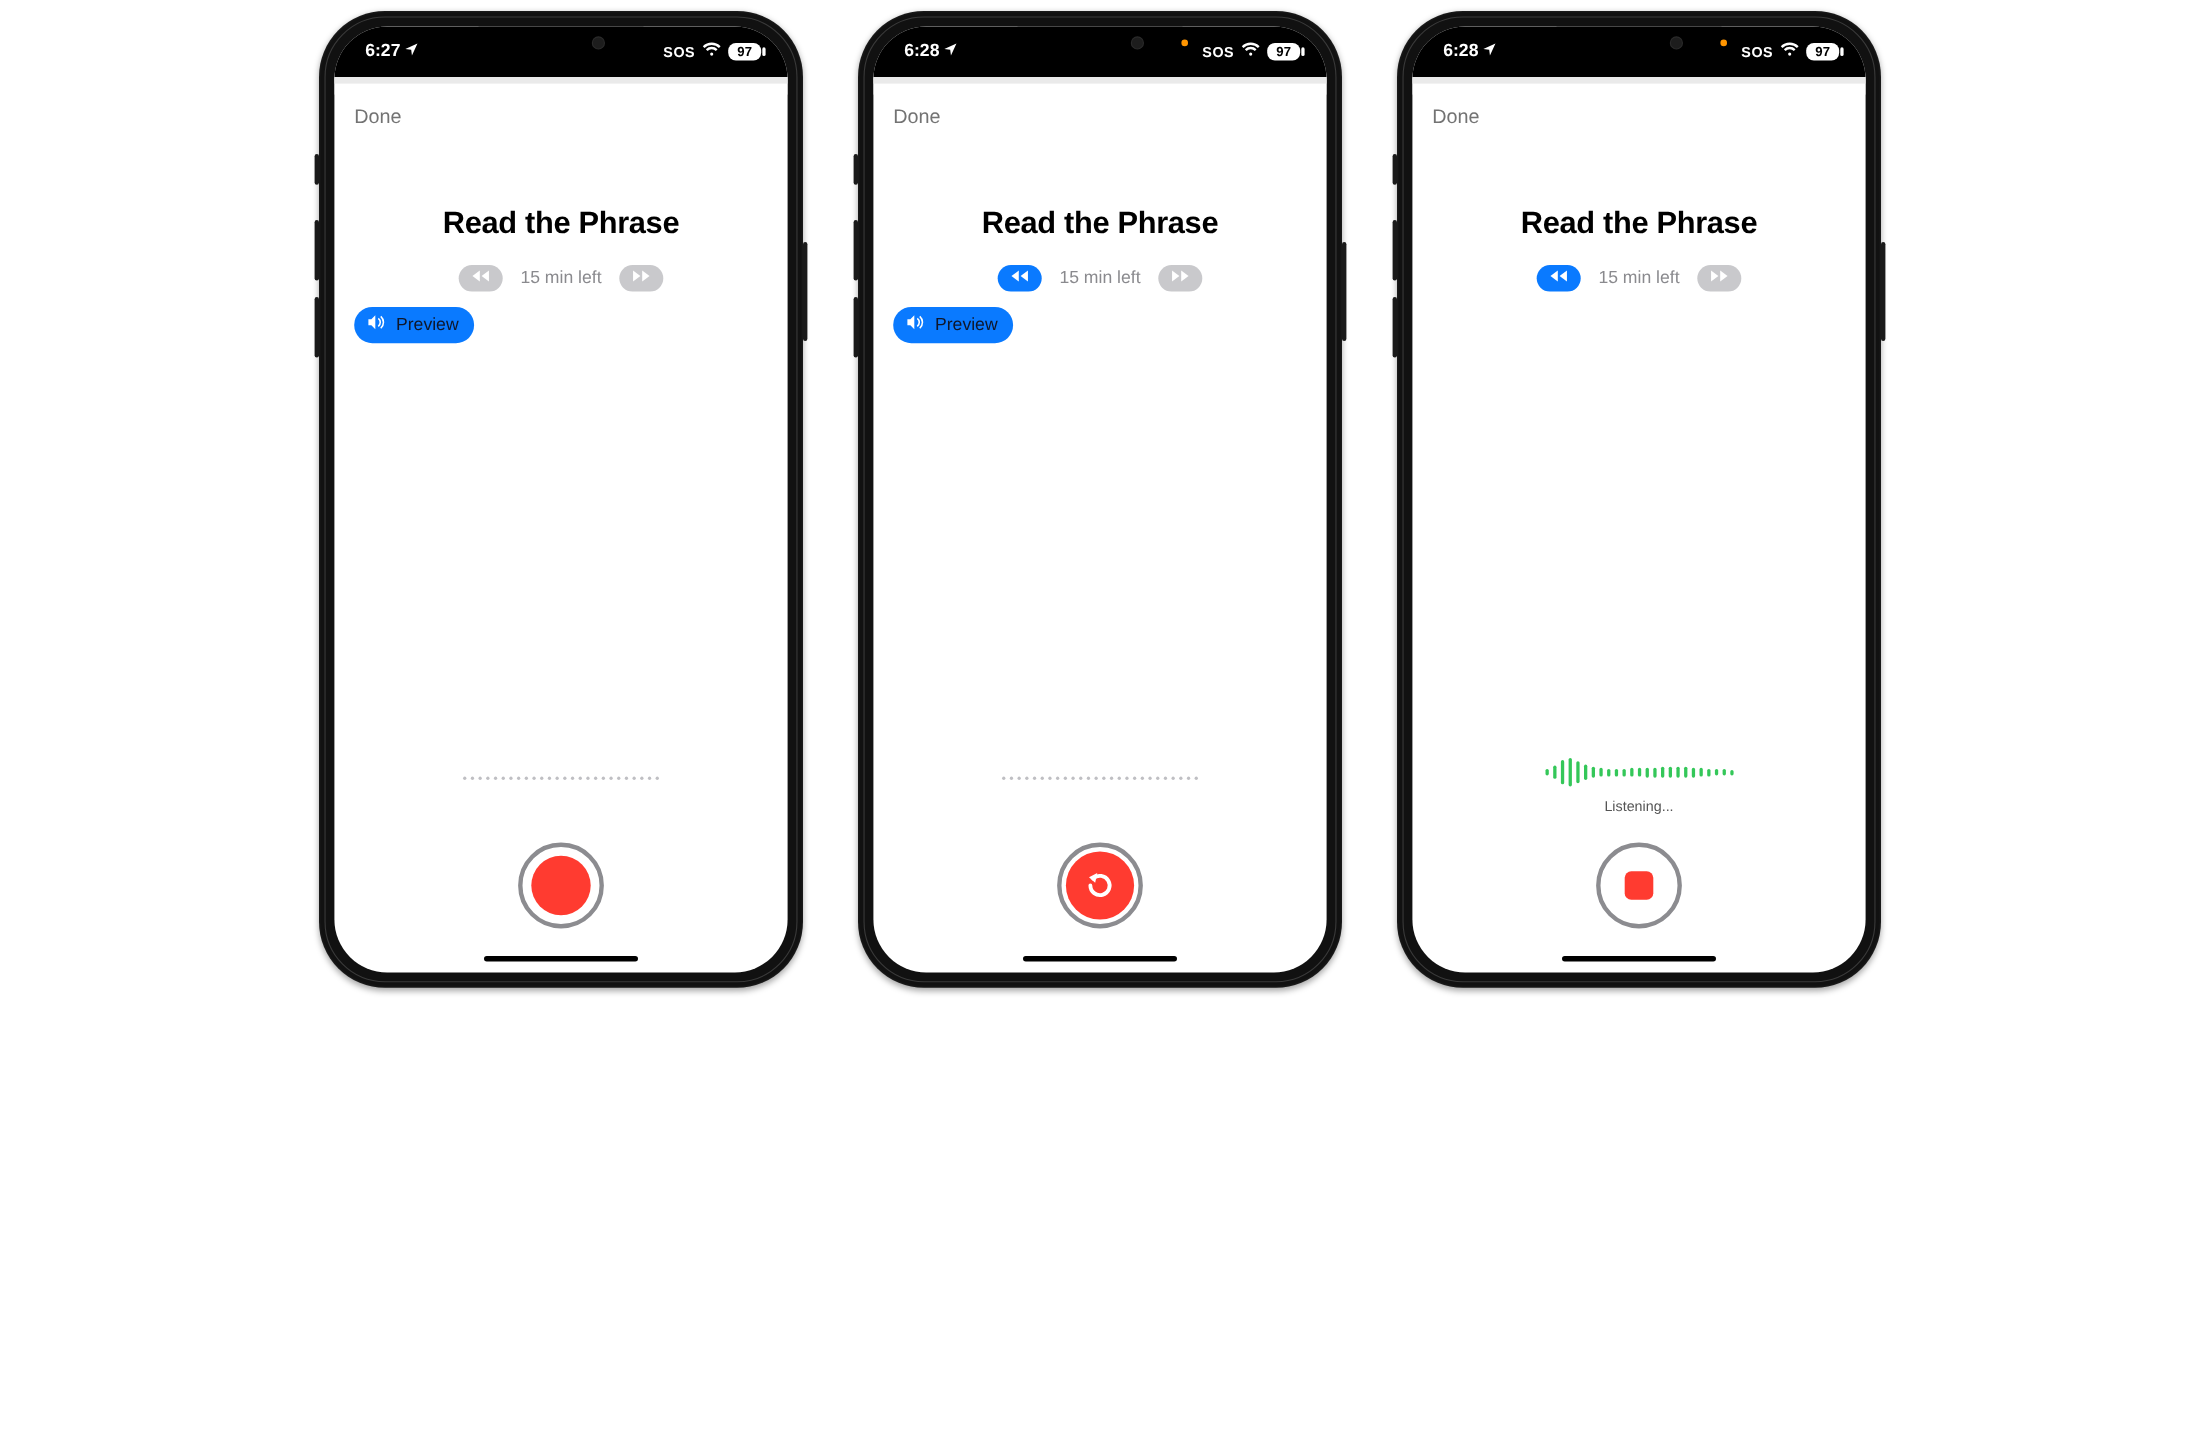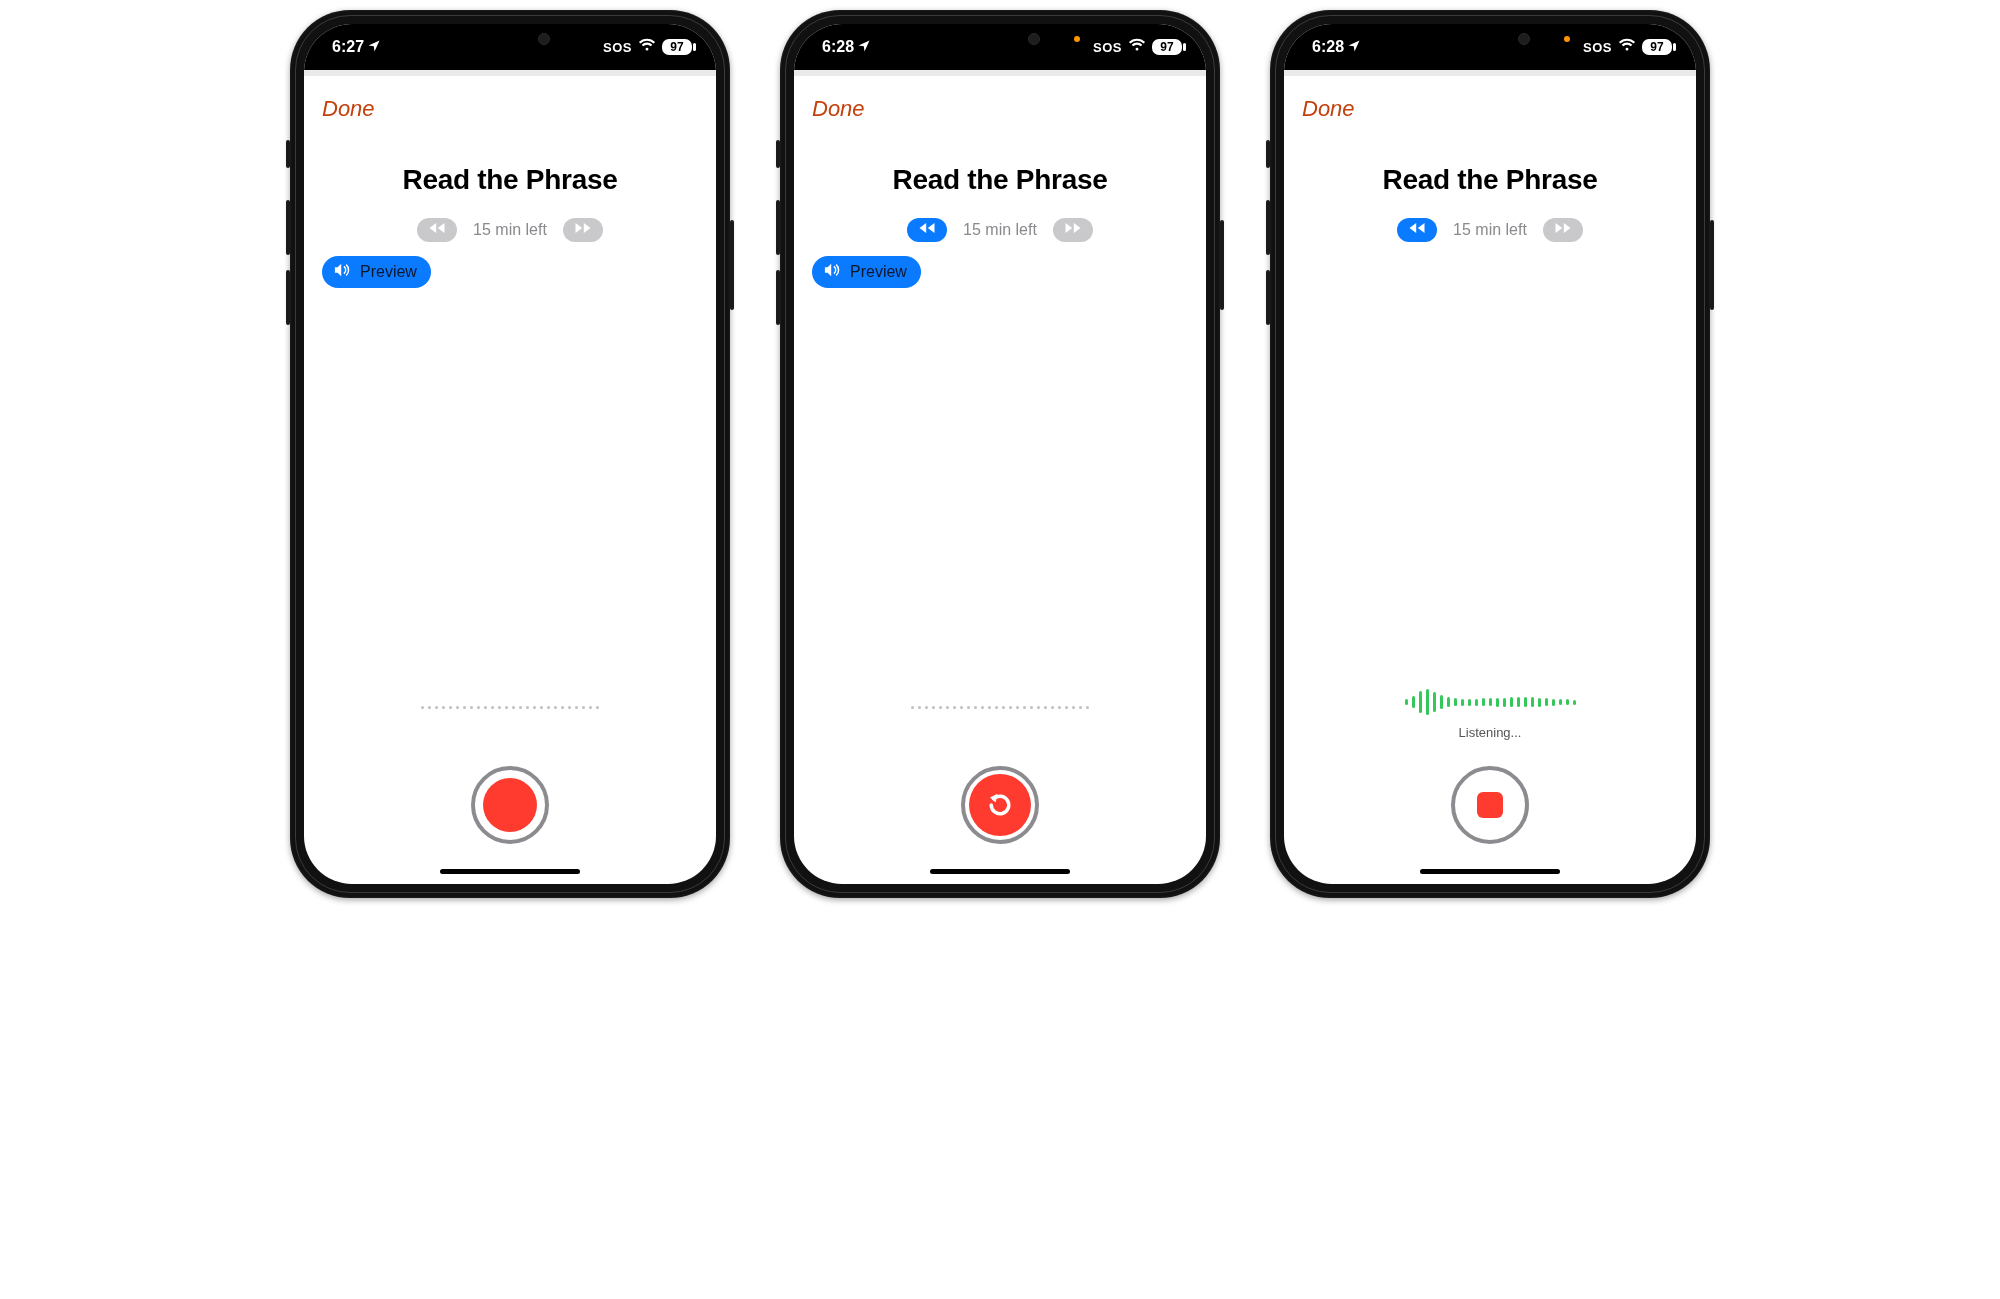--- a/index.html
+++ b/index.html
@@ -119,39 +119,38 @@
   .sheet-handle {
     height: 10px;
     background: #fff;
     border-top: 6px solid #eaeaea;
   }
 
   .nav-bar {
     padding: 10px 18px 0 18px;
   }
   .done-link {
-    color: #c2410c;
-    font-size: 22px;
+    color: #737373;
+    font-size: 18px;
     font-weight: 400;
     cursor: pointer;
     display: inline-block;
-    font-style: italic;
   }
 
   .content {
     flex: 1;
     display: flex;
     flex-direction: column;
     padding: 0 18px;
   }
   .title {
     text-align: center;
     font-size: 28px;
     font-weight: 800;
-    margin-top: 42px;
+    margin-top: 70px;
     letter-spacing: -.3px;
   }
   .pager {
     margin-top: 22px;
     display: flex;
     align-items: center;
     justify-content: center;
     gap: 16px;
   }
   .pill-btn {

